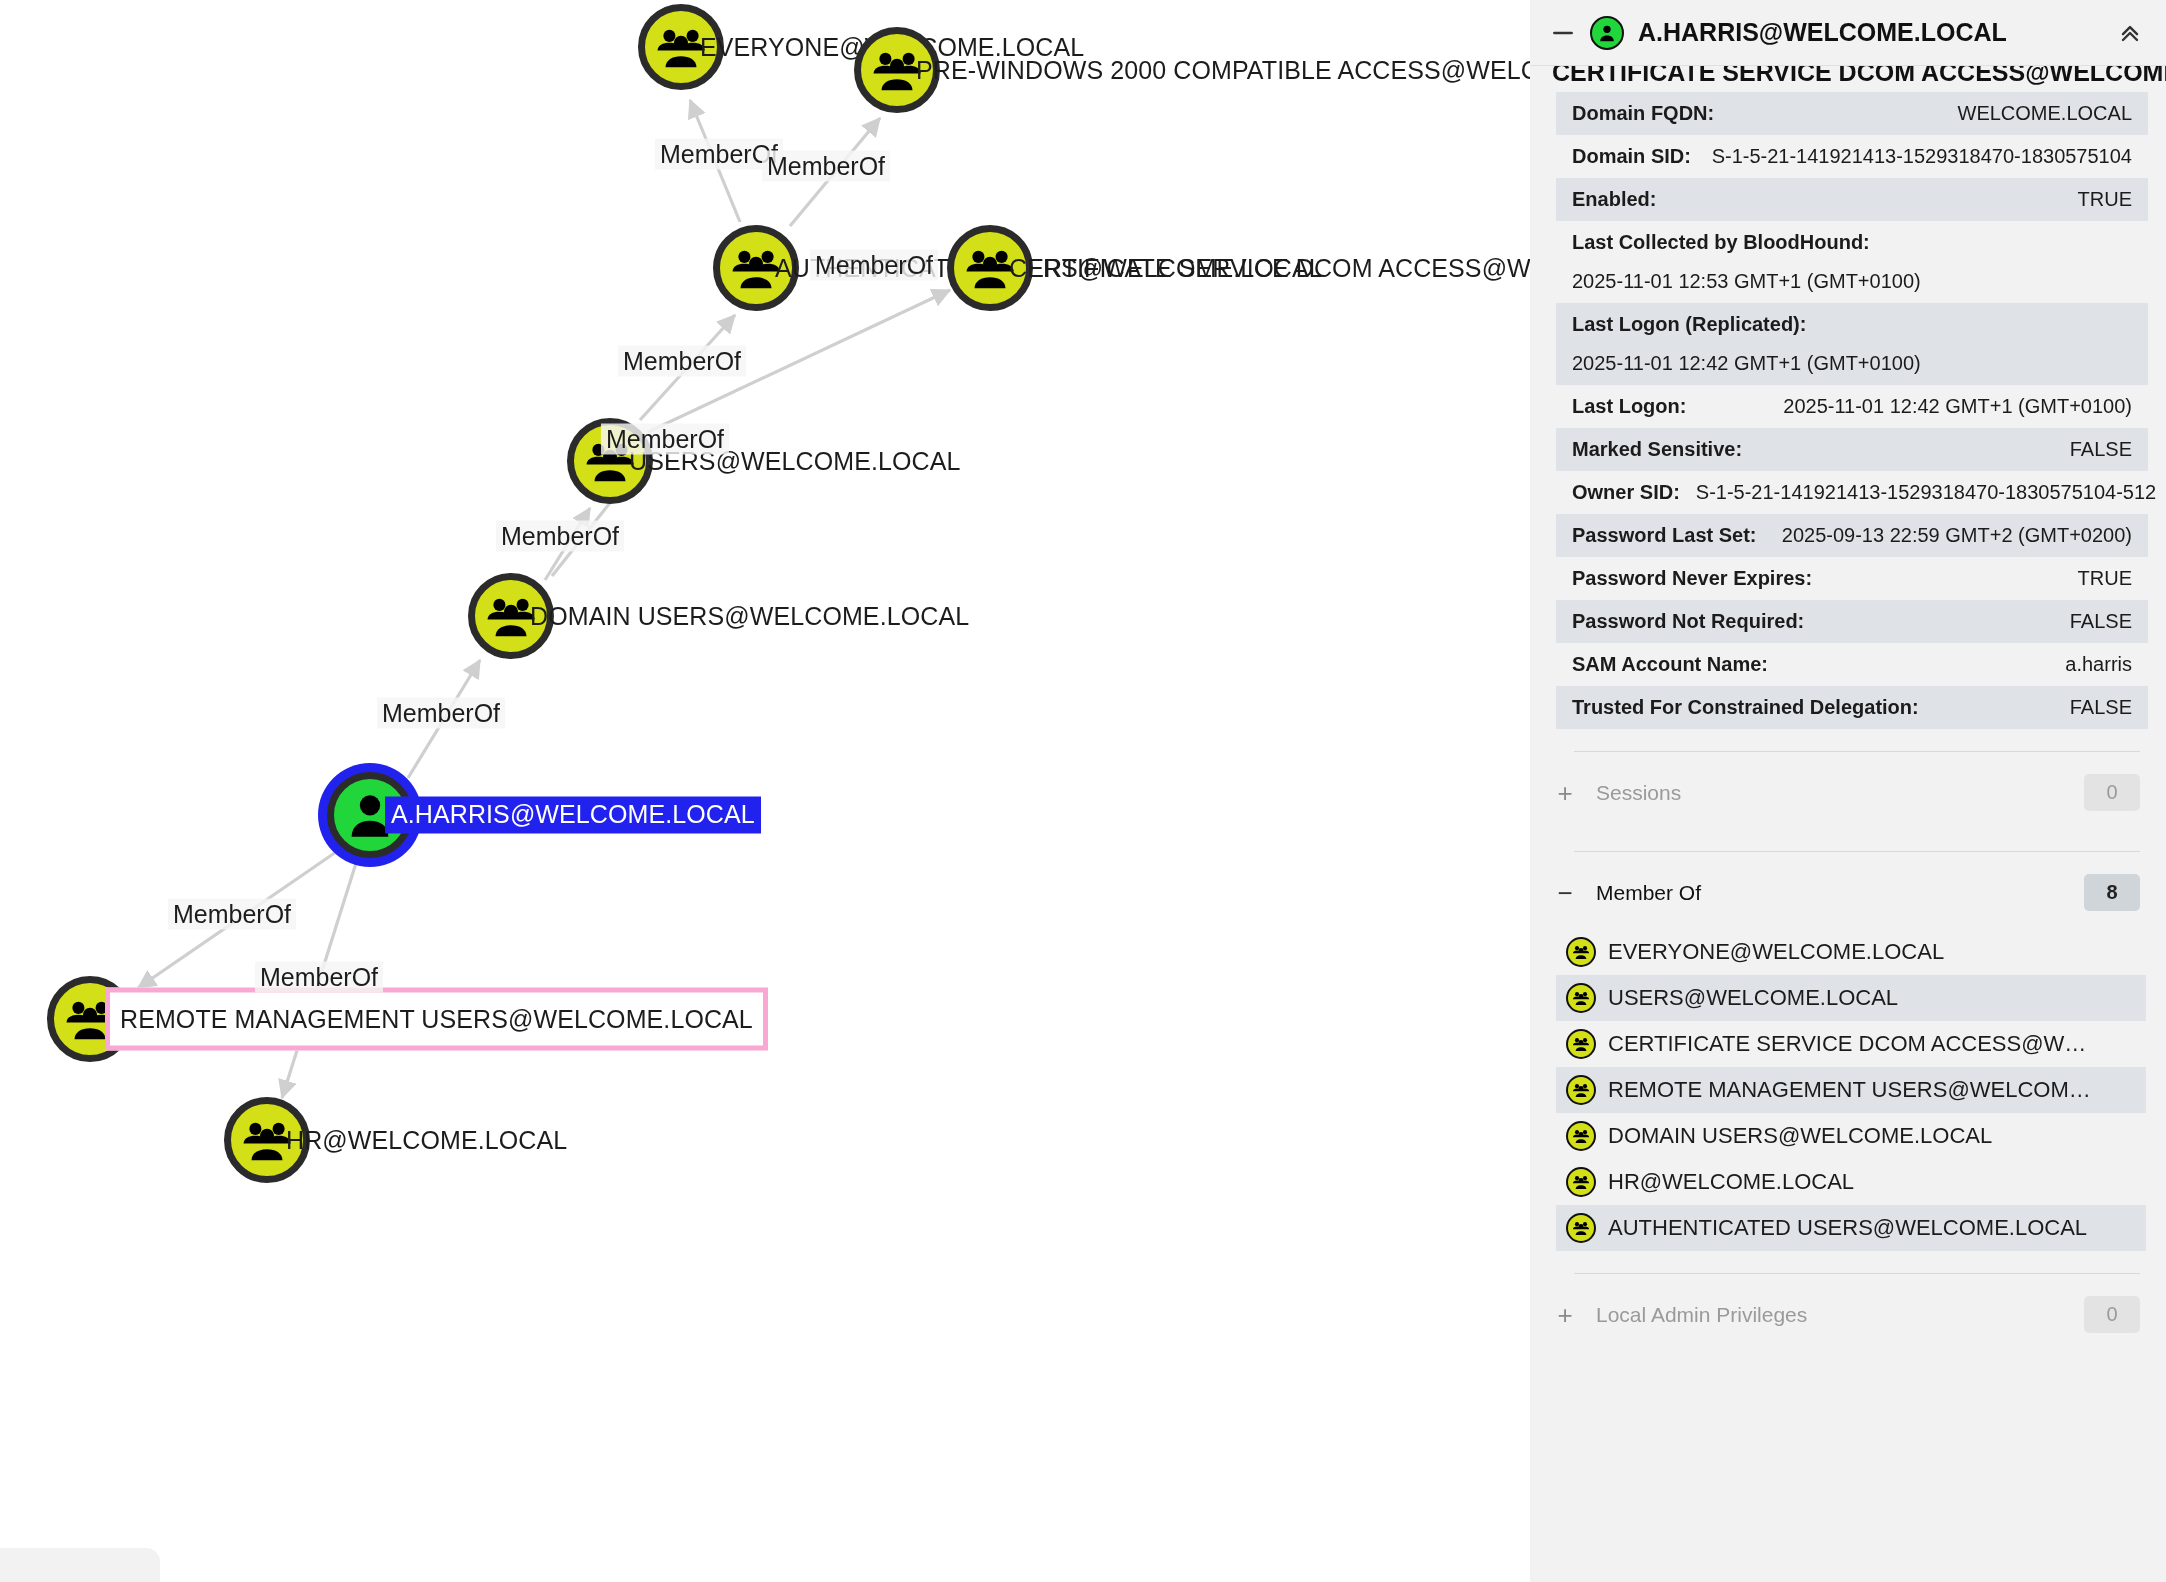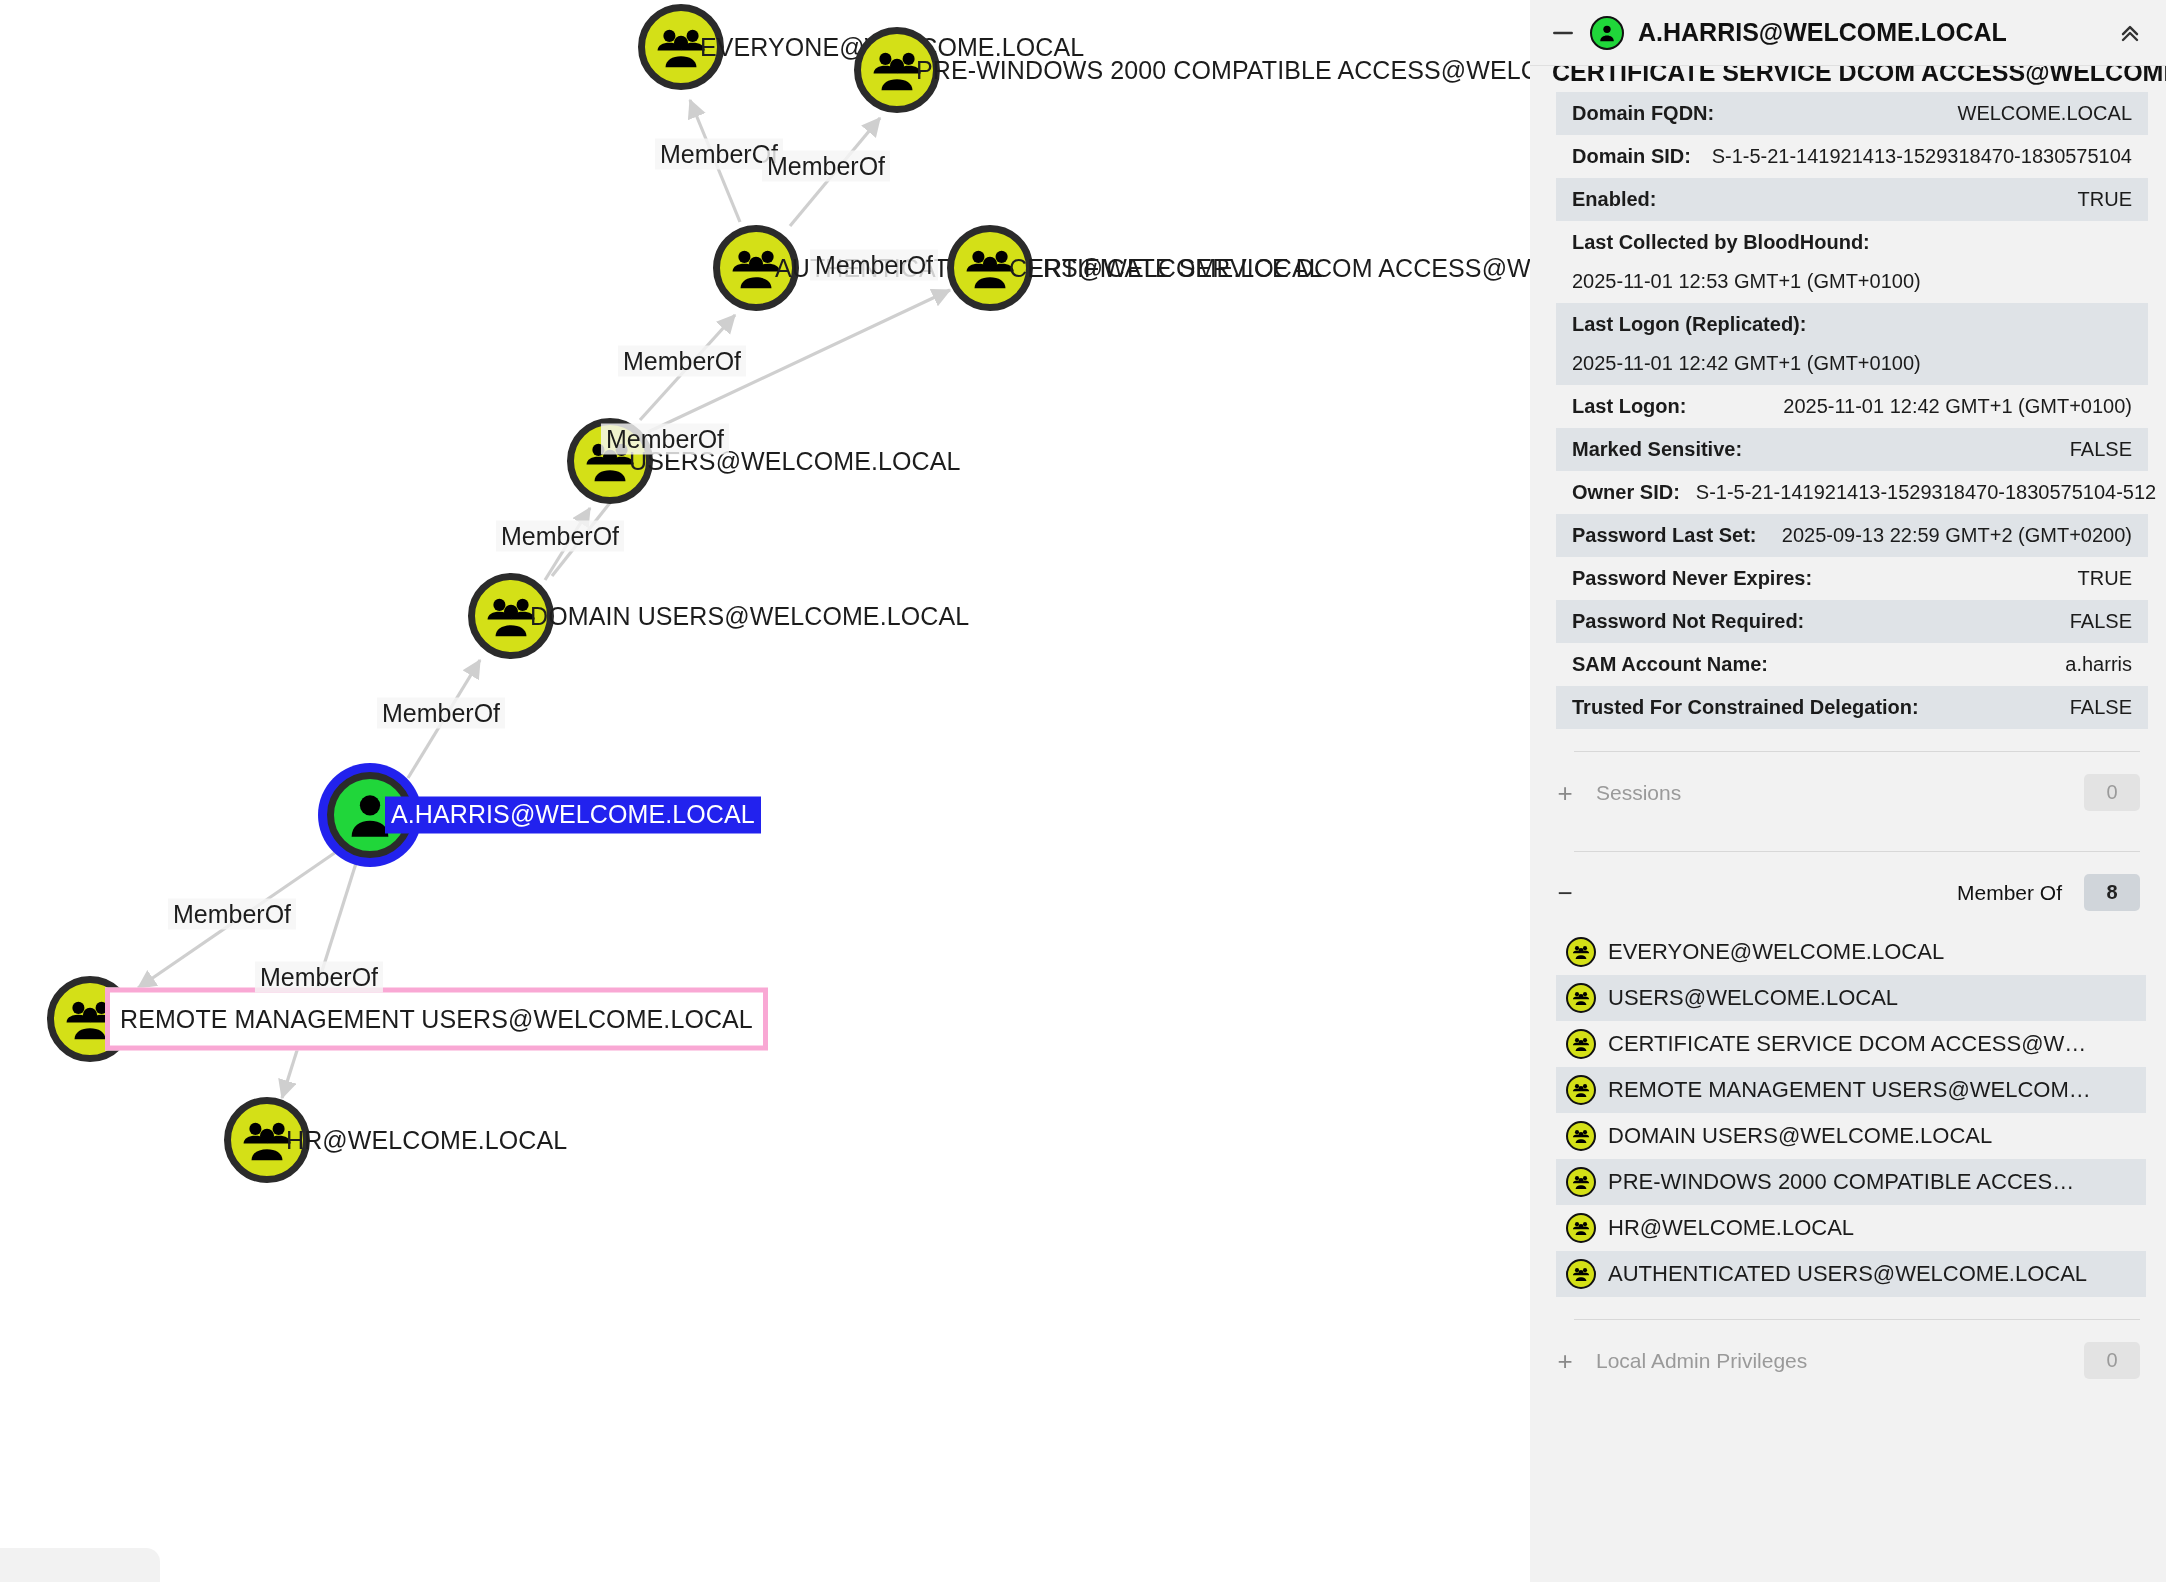--- a/index.html
+++ b/index.html
@@ -152,21 +152,21 @@
     gap: 22px;
     padding: 22px 26px 18px 26px;
     font-size: 21px;
   }
   .section-head .toggle {
     font-size: 26px; line-height: 1; color: #8a8a8a; width: 18px; text-align:center;
     background:none;border:none;padding:0;cursor:pointer;
   }
   .section-head.open .toggle { color: #333; }
   .section-head .title { flex: 1 1 auto; font-weight: normal; color: #9a9a9a; }
-  .section-head.open .title { color: #111; text-align: right; }
+  .section-head.open .title { color: #111; }
   .section-head .count {
     background: #e3e3e3; color: #9a9a9a;
     min-width: 56px; text-align: center;
     padding: 7px 10px; border-radius: 5px;
     font-size: 20px;
   }
   .section-head.open .count { background: #d0d5da; color: #222; font-weight: bold; }
 
   .member-list { margin: 0 20px 0 26px; }
   .member-item {
@@ -501,33 +501,20 @@
                 <circle cx="7.2" cy="7.4" r="2.5"></circle>
                 <circle cx="16.8" cy="7.4" r="2.5"></circle>
                 <path d="M2.3 13.4c0-2.1 2.2-3.2 4.9-3.2s4.9 1.1 4.9 3.2z"></path>
                 <path d="M12 13.4c0-2.1 2.2-3.2 4.9-3.2s4.9 1.1 4.9 3.2z"></path>
                 <circle cx="12" cy="10.2" r="2.9"></circle>
                 <path d="M5.6 20.4c0-3 2.9-4.6 6.4-4.6s6.4 1.6 6.4 4.6z"></path>
               </svg>
             </span>
           <span>DOMAIN USERS@WELCOME.LOCAL</span>
         </div>
-        <div class="member-item alt">
-          <span class="mini-icon">
-              <svg viewBox="0 0 24 24" fill="#000">
-                <circle cx="7.2" cy="7.4" r="2.5"></circle>
-                <circle cx="16.8" cy="7.4" r="2.5"></circle>
-                <path d="M2.3 13.4c0-2.1 2.2-3.2 4.9-3.2s4.9 1.1 4.9 3.2z"></path>
-                <path d="M12 13.4c0-2.1 2.2-3.2 4.9-3.2s4.9 1.1 4.9 3.2z"></path>
-                <circle cx="12" cy="10.2" r="2.9"></circle>
-                <path d="M5.6 20.4c0-3 2.9-4.6 6.4-4.6s6.4 1.6 6.4 4.6z"></path>
-              </svg>
-            </span>
-          <span>PRE-WINDOWS 2000 COMPATIBLE ACCES…</span>
-        </div>
         <div class="member-item">
           <span class="mini-icon">
               <svg viewBox="0 0 24 24" fill="#000">
                 <circle cx="7.2" cy="7.4" r="2.5"></circle>
                 <circle cx="16.8" cy="7.4" r="2.5"></circle>
                 <path d="M2.3 13.4c0-2.1 2.2-3.2 4.9-3.2s4.9 1.1 4.9 3.2z"></path>
                 <path d="M12 13.4c0-2.1 2.2-3.2 4.9-3.2s4.9 1.1 4.9 3.2z"></path>
                 <circle cx="12" cy="10.2" r="2.9"></circle>
                 <path d="M5.6 20.4c0-3 2.9-4.6 6.4-4.6s6.4 1.6 6.4 4.6z"></path>
               </svg>

